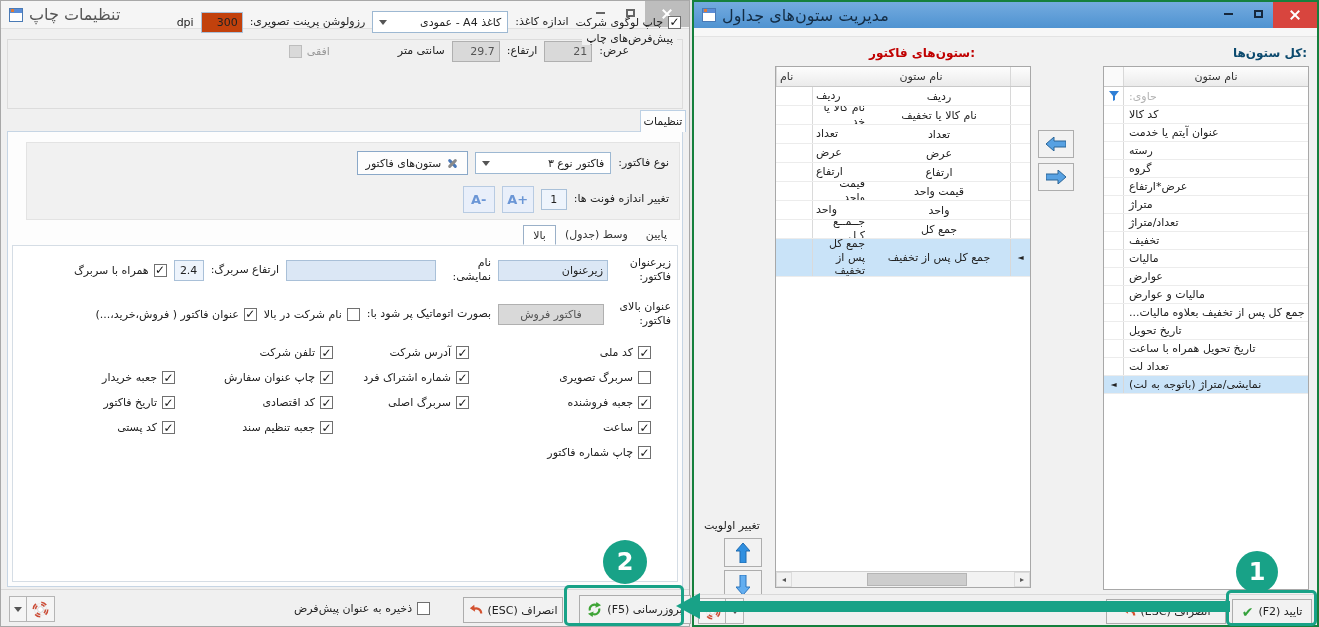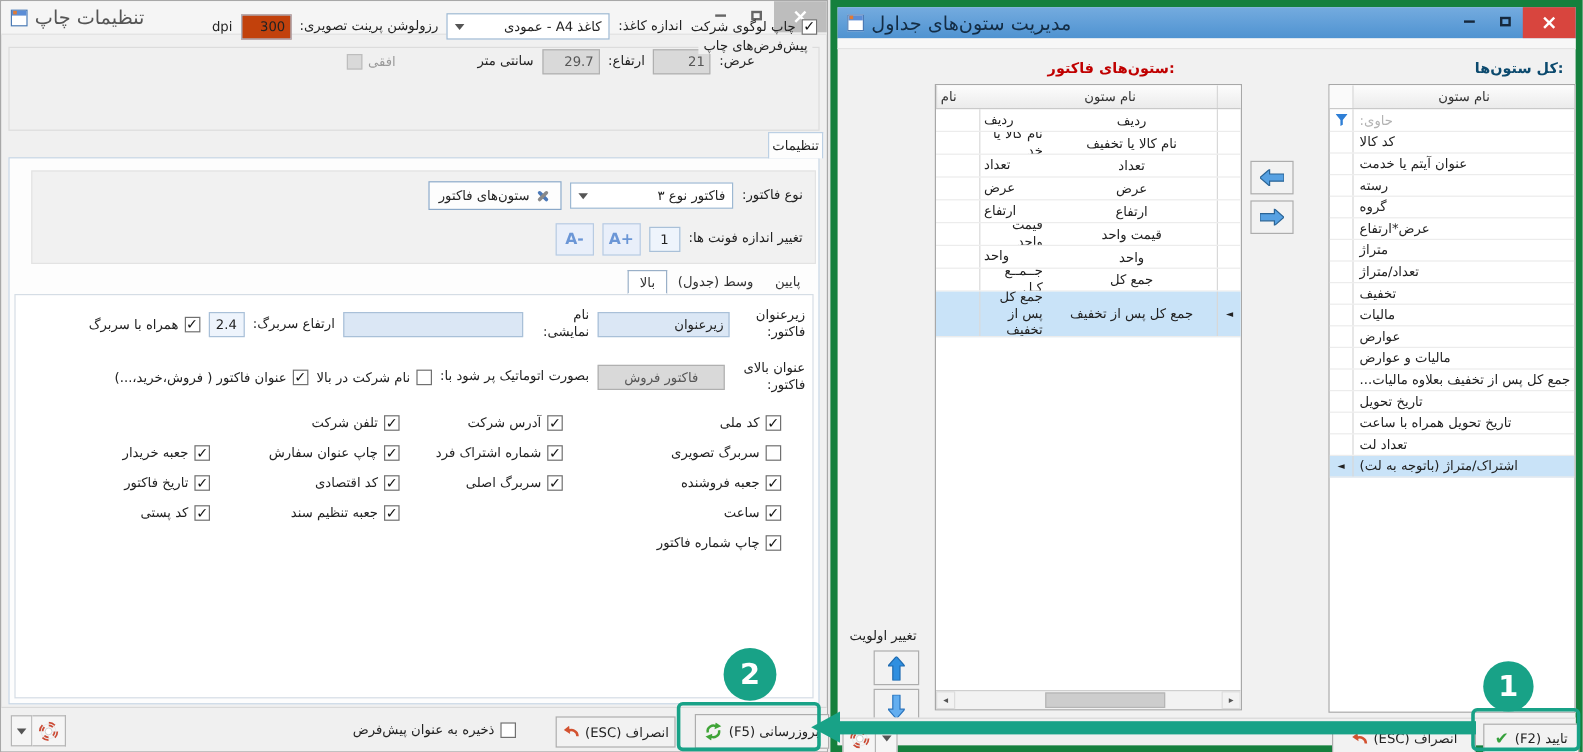--- a/index.html
+++ b/index.html
@@ -3,21 +3,21 @@
 <meta charset="utf-8">
 <style>
   * { box-sizing: border-box; margin: 0; padding: 0; }
   html,body { width:1319px; height:627px; }
   body { position:relative; background:#e8e8e8; font-family:"DejaVu Sans", sans-serif; font-size:11px; color:#222; overflow:hidden; }
   .abs { position:absolute; }
 
   
   .win { position:absolute; top:0; height:627px; background:#f0f0f0; }
   #win-left  { left:0;  width:690px; border:1px solid #a8a8a8; }
-  #win-right { left:692px; width:627px; border:6px solid #15803d; background:#f1f1f1; }
+  #win-right { left:692px; width:627px; border:2px solid #15803d; background:#f1f1f1; }
 
   .titlebar { display:flex; align-items:center; height:28px; }
   #win-left  .titlebar { background:#f5f5f5; border-bottom:1px solid #e0e0e0; color:#555; }
   #win-right .titlebar { background:linear-gradient(#74abdf,#4f93d1); color:#132c44; height:26px; }
   .t-icon { width:14px; height:14px; margin:0 6px 0 8px; border:1px solid #4a7ab5; background:#fff; position:relative; flex:none; }
   .t-icon::before { content:""; position:absolute; left:0; right:0; top:0; height:4px; background:#5b8dd6; }
   .t-icon::after  { content:""; position:absolute; left:1px; top:0; width:3px; height:3px; background:#e07a35; }
   .t-title { font-size:16px; }
   .t-ctrls { margin-left:auto; display:flex; align-items:flex-start; height:100%; }
   .wbtn { width:30px; height:24px; display:flex; align-items:center; justify-content:center; }
@@ -431,21 +431,21 @@
         <div class="g-row">
           <span class="mk mkL"></span>
           <span class="g-cell">تاریخ تحویل همراه با ساعت</span>
         </div>
         <div class="g-row">
           <span class="mk mkL"></span>
           <span class="g-cell">تعداد لت</span>
         </div>
         <div class="g-row sel">
           <span class="mk mkL">◄</span>
-          <span class="g-cell">اشتراک/متراژ (باتوجه به لت)</span>
+          <span class="g-cell">نمایشی/متراژ (باتوجه به لت)</span>
         </div>
       </div>
     <div class="spacer"></div>
   </div>
 
   <div class="abs glist" id="list-inv">
     <div class="g-head">
       <span class="g-hcell cell-name" style="background:transparent;justify-content:flex-end">نام</span>
       <span class="g-hcell" style="flex:1">نام ستون</span>
       <span class="mk"></span>

